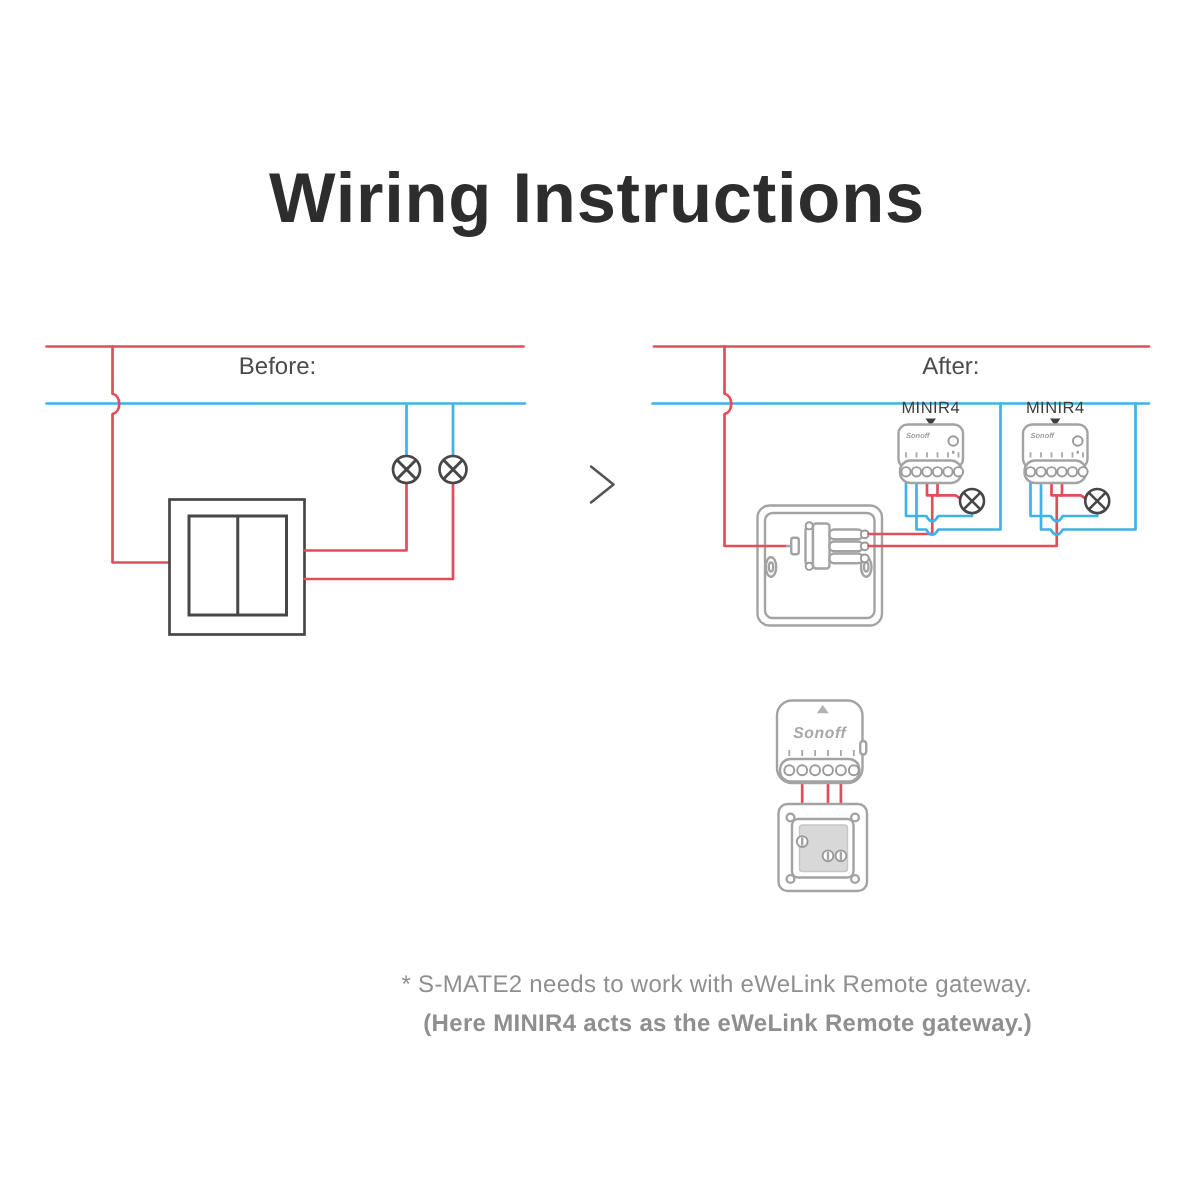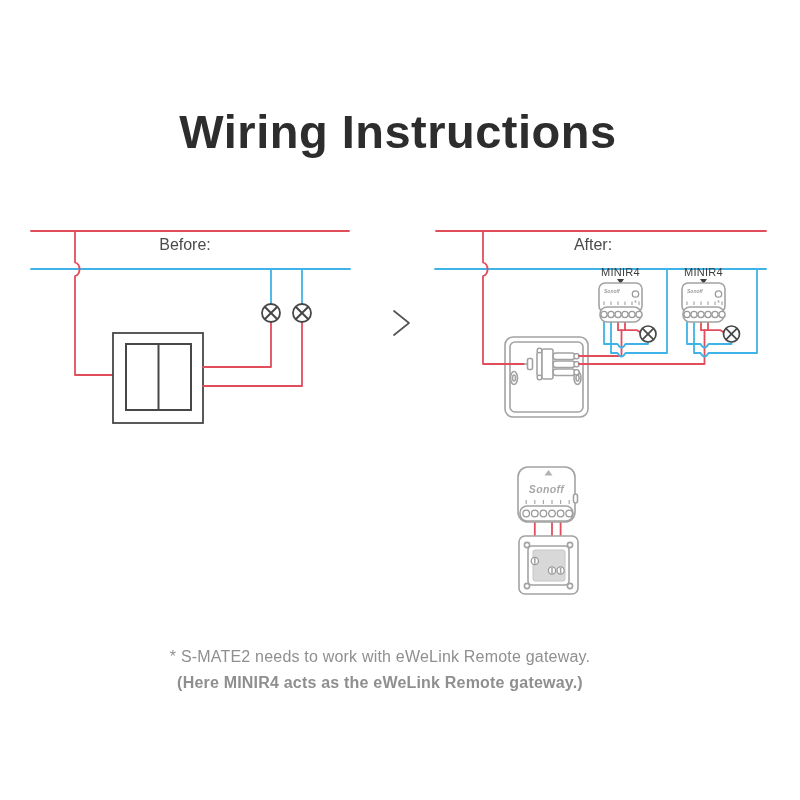--- a/index.html
+++ b/index.html
@@ -3,30 +3,30 @@
 <meta charset="utf-8">
 <style>
   html,body{margin:0;padding:0;background:#fff;}
   .page{position:relative;width:800px;height:800px;background:#ffffff;overflow:hidden;
         font-family:"Liberation Sans",sans-serif;}
   .abs{position:absolute;}
   .title{top:104px;left:0;width:796px;text-align:center;
          font-size:47px;font-weight:700;color:var(--title);letter-spacing:.5px;}
   .seclabel{top:201px;width:120px;text-align:center;font-size:16px;color:var(--label);margin-top:35px;}
   .before-label{left:125px;}
-  .after-label{left:533px;}
+  .after-label{left:533px;text-align:right;}
   .minirlabel{top:266px;width:81px;text-align:center;font-size:11px;font-weight:400;color:#3d3d3d;letter-spacing:.3px;}
   .minir1{left:580px;}
   .minir2{left:663px;}
   .tinylogo{top:288px;font-size:5px;font-weight:700;font-style:italic;color:#a0a0a0;}
   .tiny1{left:604px;}
   .tiny2{left:687px;}
   .smatelogo{top:483px;left:518px;width:57px;text-align:center;
              font-size:10.5px;font-weight:700;font-style:italic;color:#a8a8a8;letter-spacing:.4px;}
-  .footer{left:0;width:688px;text-align:center;font-size:16px;color:var(--footer);letter-spacing:.2px;padding-left:36px;}
+  .footer{left:0;width:688px;text-align:right;font-size:16px;color:var(--footer);letter-spacing:.2px;}
   .f1{top:648px;}
   .f2{top:674px;font-weight:bold;}
   svg{position:absolute;top:0;left:0;}
   .wl{stroke:var(--live);stroke-width:1.8;fill:none;stroke-linecap:round;stroke-linejoin:round;}
   .wn{stroke:var(--neutral);stroke-width:1.8;fill:none;stroke-linecap:round;stroke-linejoin:round;}
   .dk{stroke:var(--dark);stroke-width:2;fill:none;}
   .dkf{stroke:var(--dark);stroke-width:1.8;fill:#ffffff;}
   .gy{stroke:var(--gray);stroke-width:1.6;fill:none;}
   .gyf{stroke:var(--gray);stroke-width:1.6;fill:#ffffff;}
   .gyt{stroke:#9a9a9a;stroke-width:1.3;fill:#ffffff;}

